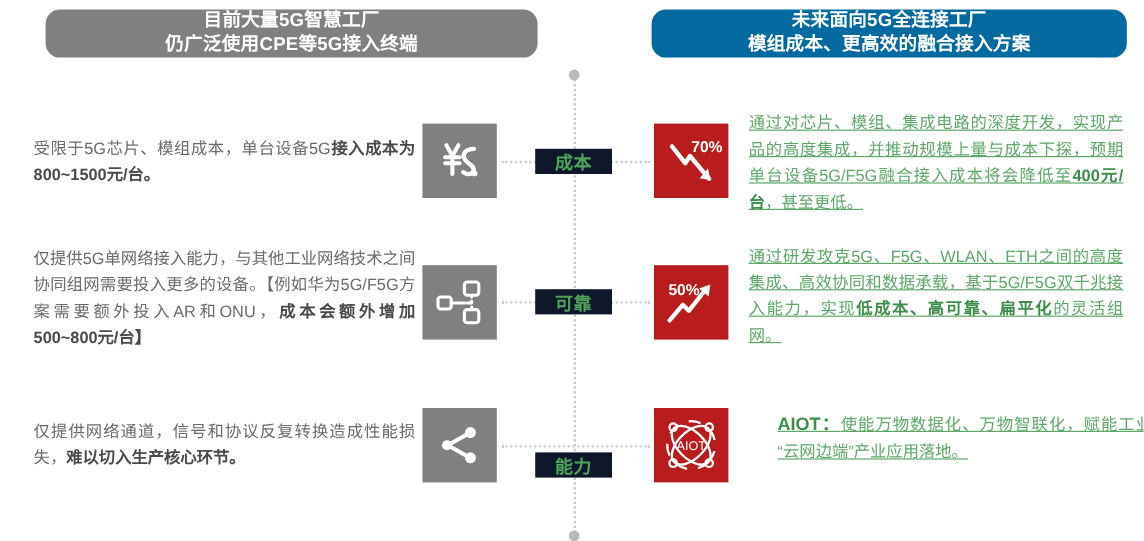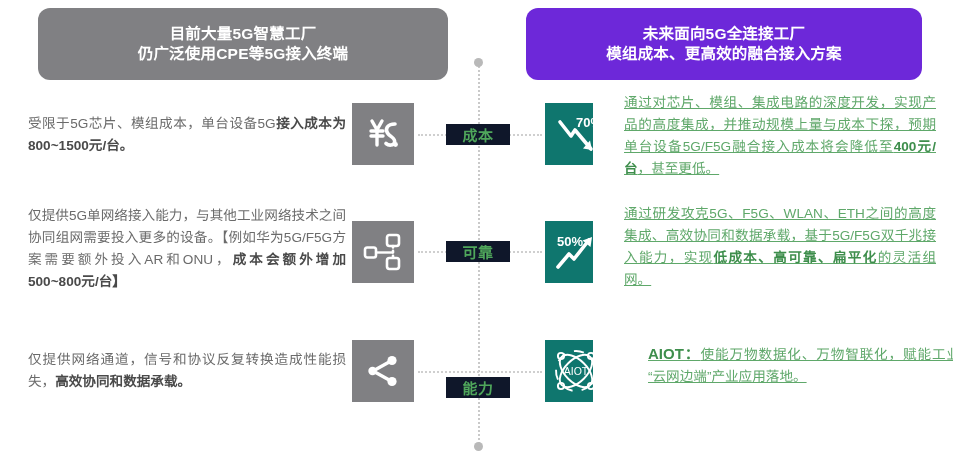--- a/index.html
+++ b/index.html
@@ -6,27 +6,27 @@
   html,body{margin:0;padding:0;}
   body{
     width:953px;height:451px;background:#ffffff;overflow:hidden;
     font-family:"Liberation Sans","DejaVu Sans",sans-serif;
     -webkit-font-smoothing:antialiased;
   }
   .slide{position:relative;width:953px;height:451px;}
 
   
   .hdr{
-    position:absolute;top:8px;height:72px;border-radius:12px;
+    position:absolute;top:8px;height:40px;border-radius:12px;
     display:flex;flex-direction:column;align-items:center;justify-content:center;
     color:#ffffff;font-weight:bold;font-size:15.5px;line-height:1.32;
     letter-spacing:.2px;text-align:center;box-sizing:border-box;padding:0 10px;
   }
   .hdr-left{left:38px;width:410px;background:#808083;}
-  .hdr-right{left:526px;width:396px;background:#6d28d9;}
+  .hdr-right{left:543px;width:396px;background:#0369a1;}
 
   
   .vdiv{
     position:absolute;left:478px;top:62px;width:0;height:386px;
     border-left:2px dotted #c9c9c9;
   }
   .vdot{
     position:absolute;left:474px;width:9px;height:9px;border-radius:50%;
     background:#b9b9b9;
   }
@@ -60,21 +60,21 @@
 
   
   .clabel{
     position:absolute;left:446px;width:64px;text-align:center;
     color:#4FA65B;font-weight:bold;font-size:15px;letter-spacing:.5px;
     background:#0f172a;
   }
 
   
   .stile{
-    position:absolute;left:545px;width:48px;height:62px;background:#0f766e;
+    position:absolute;left:545px;width:62px;height:62px;background:#b91c1c;
   }
   .stile .pct{
     position:absolute;font-weight:bold;color:#ffffff;font-size:13px;
   }
 
   
   .rtext{
     position:absolute;left:624px;width:312px;
     color:#5FA86A;font-size:13.6px;line-height:1.62;text-align:justify;text-decoration:underline;
   }
@@ -179,21 +179,21 @@
     </div>
 
     <div class="rtext" style="top:0px;">
       <span>通过研发攻克5G、F5G、WLAN、ETH之间的高度集成、高效协同和数据承载，基于5G/F5G双千兆接入能力，实现</span><b>低成本、高可靠、扁平化</b><span>的灵活组网。</span>
     </div>
   </div>
 
   <div class="row row-3">
 
     <div class="ltext" style="top:15px;">
-      <span>仅提供网络通道，信号和协议反复转换造成性能损失，</span><b>高效协同和数据承载。</b>
+      <span>仅提供网络通道，信号和协议反复转换造成性能损失，</span><b>难以切入生产核心环节。</b>
     </div>
 
     <div class="gtile" style="top:6px;">
       <svg width="40" height="40" viewBox="0 0 40 40">
         <g fill="none" stroke="#ffffff" stroke-width="3.4" stroke-linecap="round" stroke-linejoin="round">
           <path d="M28 10 L10 20 L28 30"></path>
         </g>
         <circle cx="29" cy="9.5" r="4.6" fill="#ffffff"></circle>
         <circle cx="29" cy="30.5" r="4.6" fill="#ffffff"></circle>
         <circle cx="9.5" cy="20" r="4.2" fill="#ffffff"></circle>

